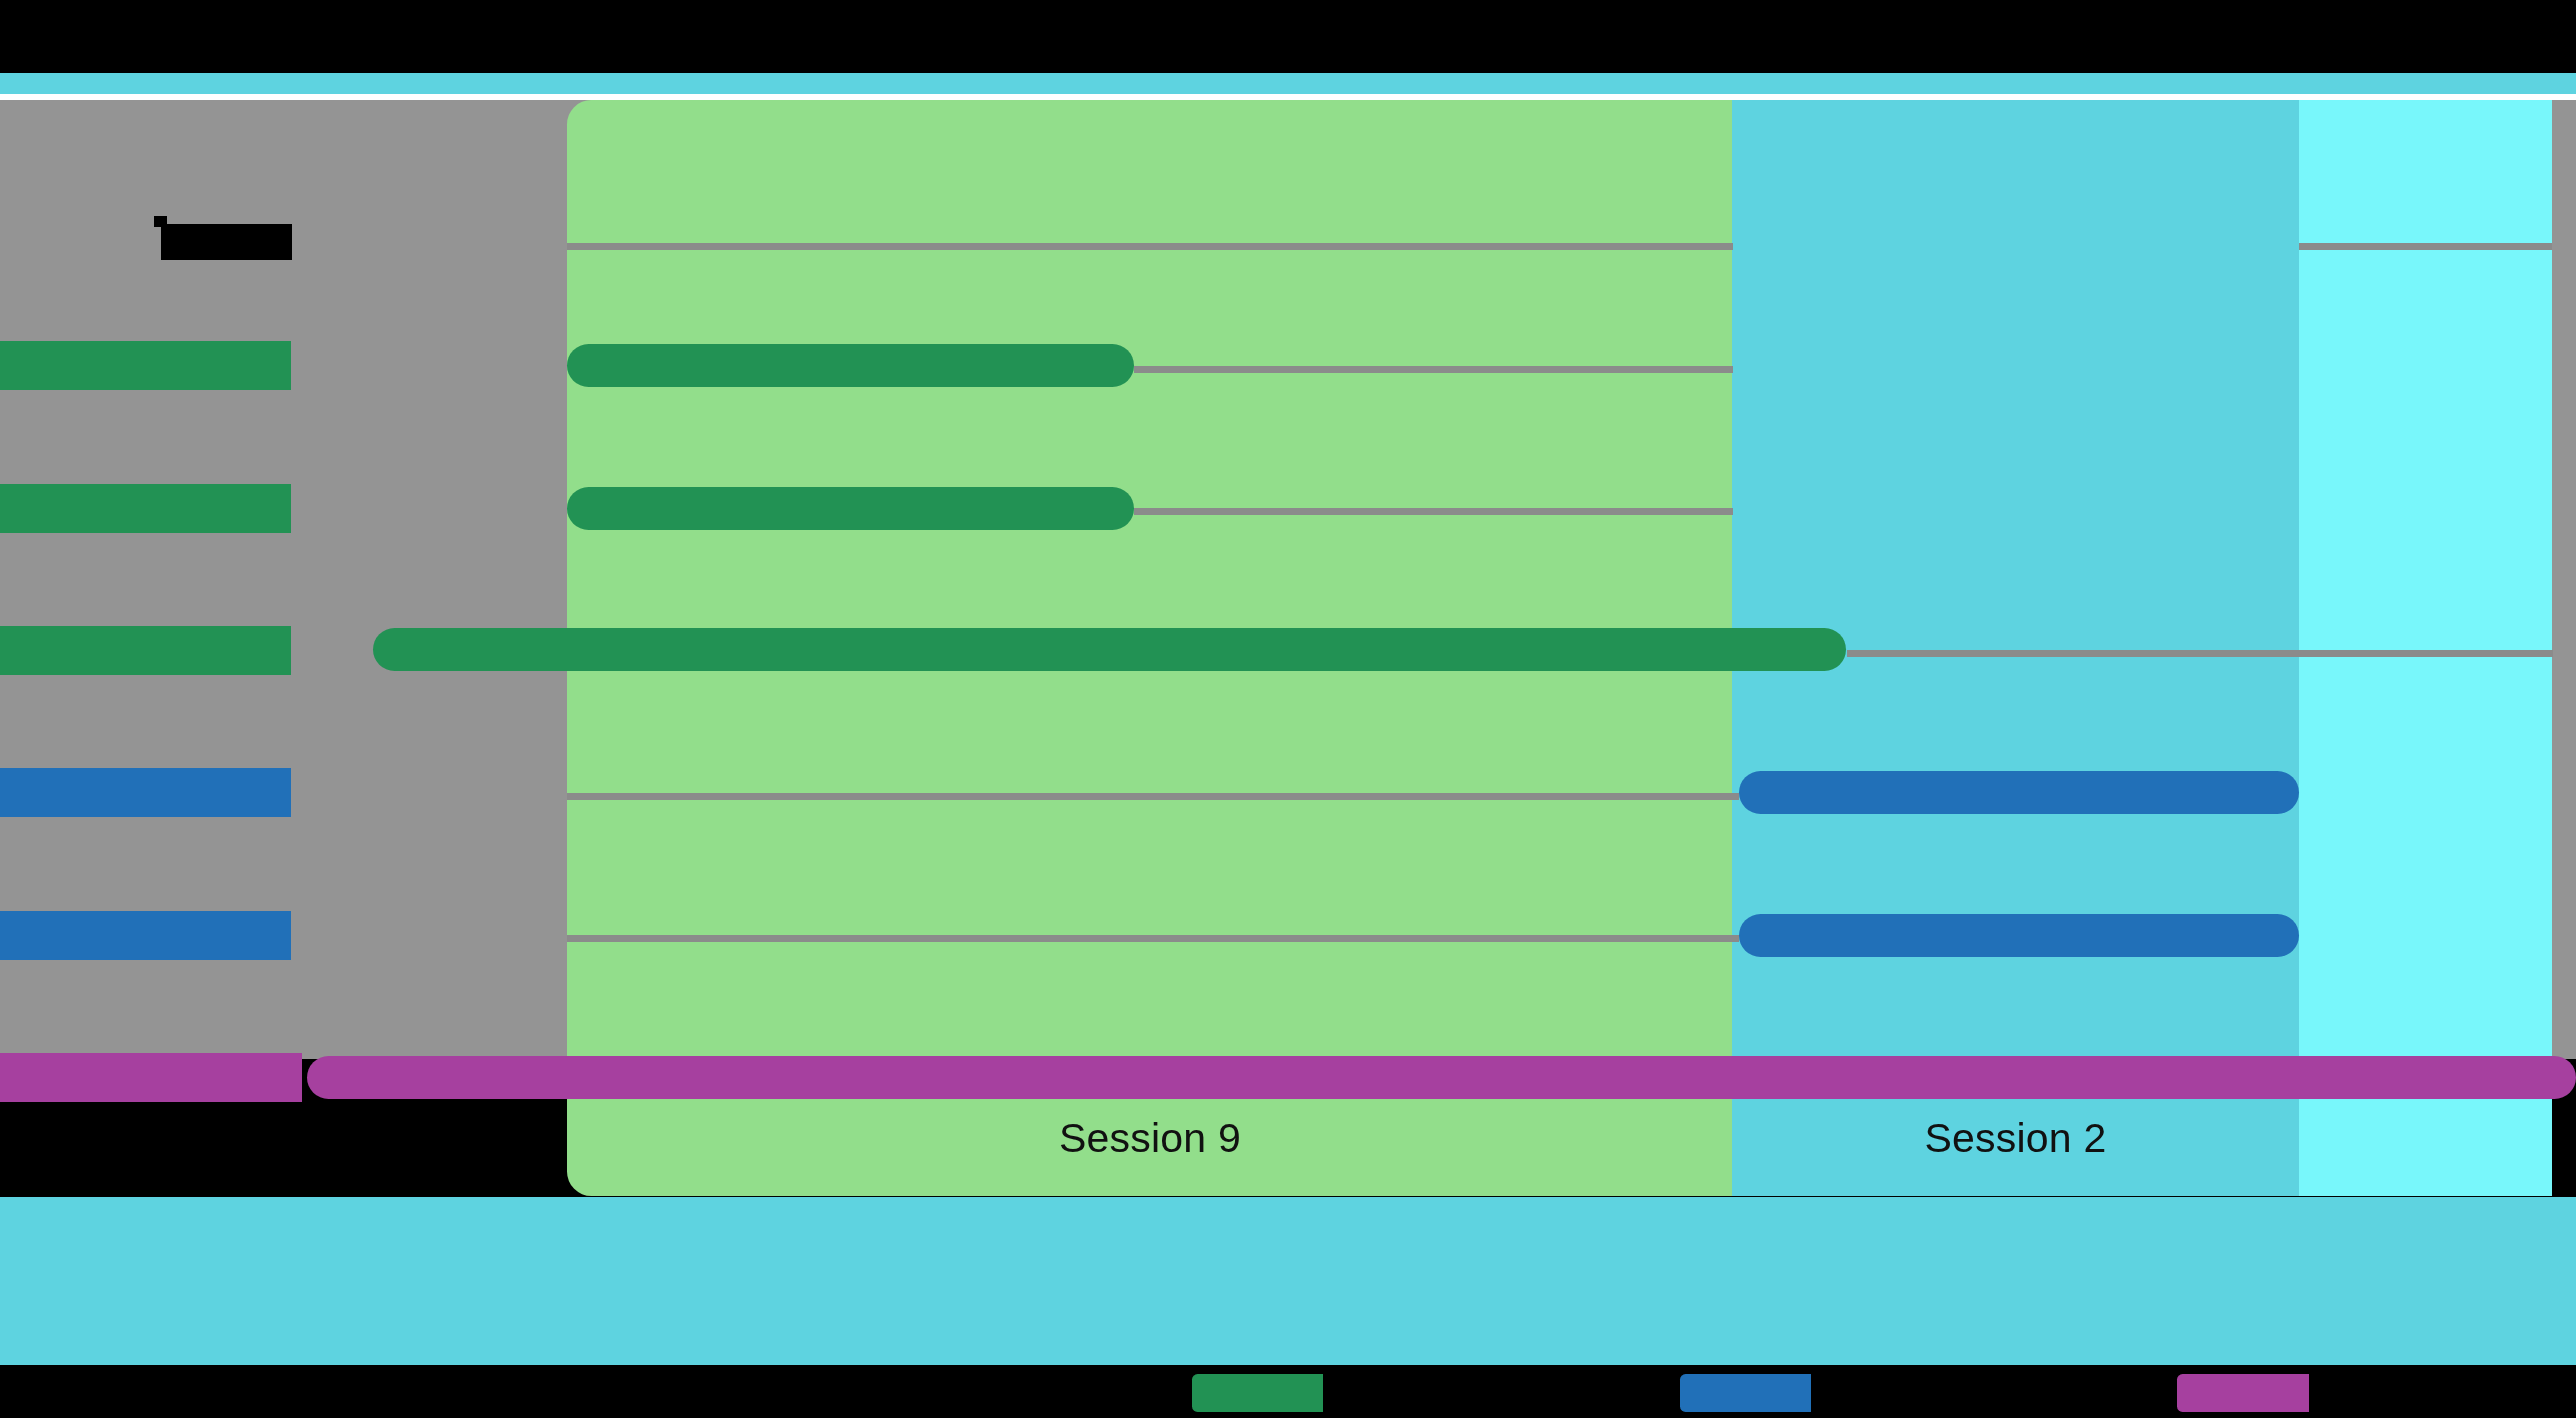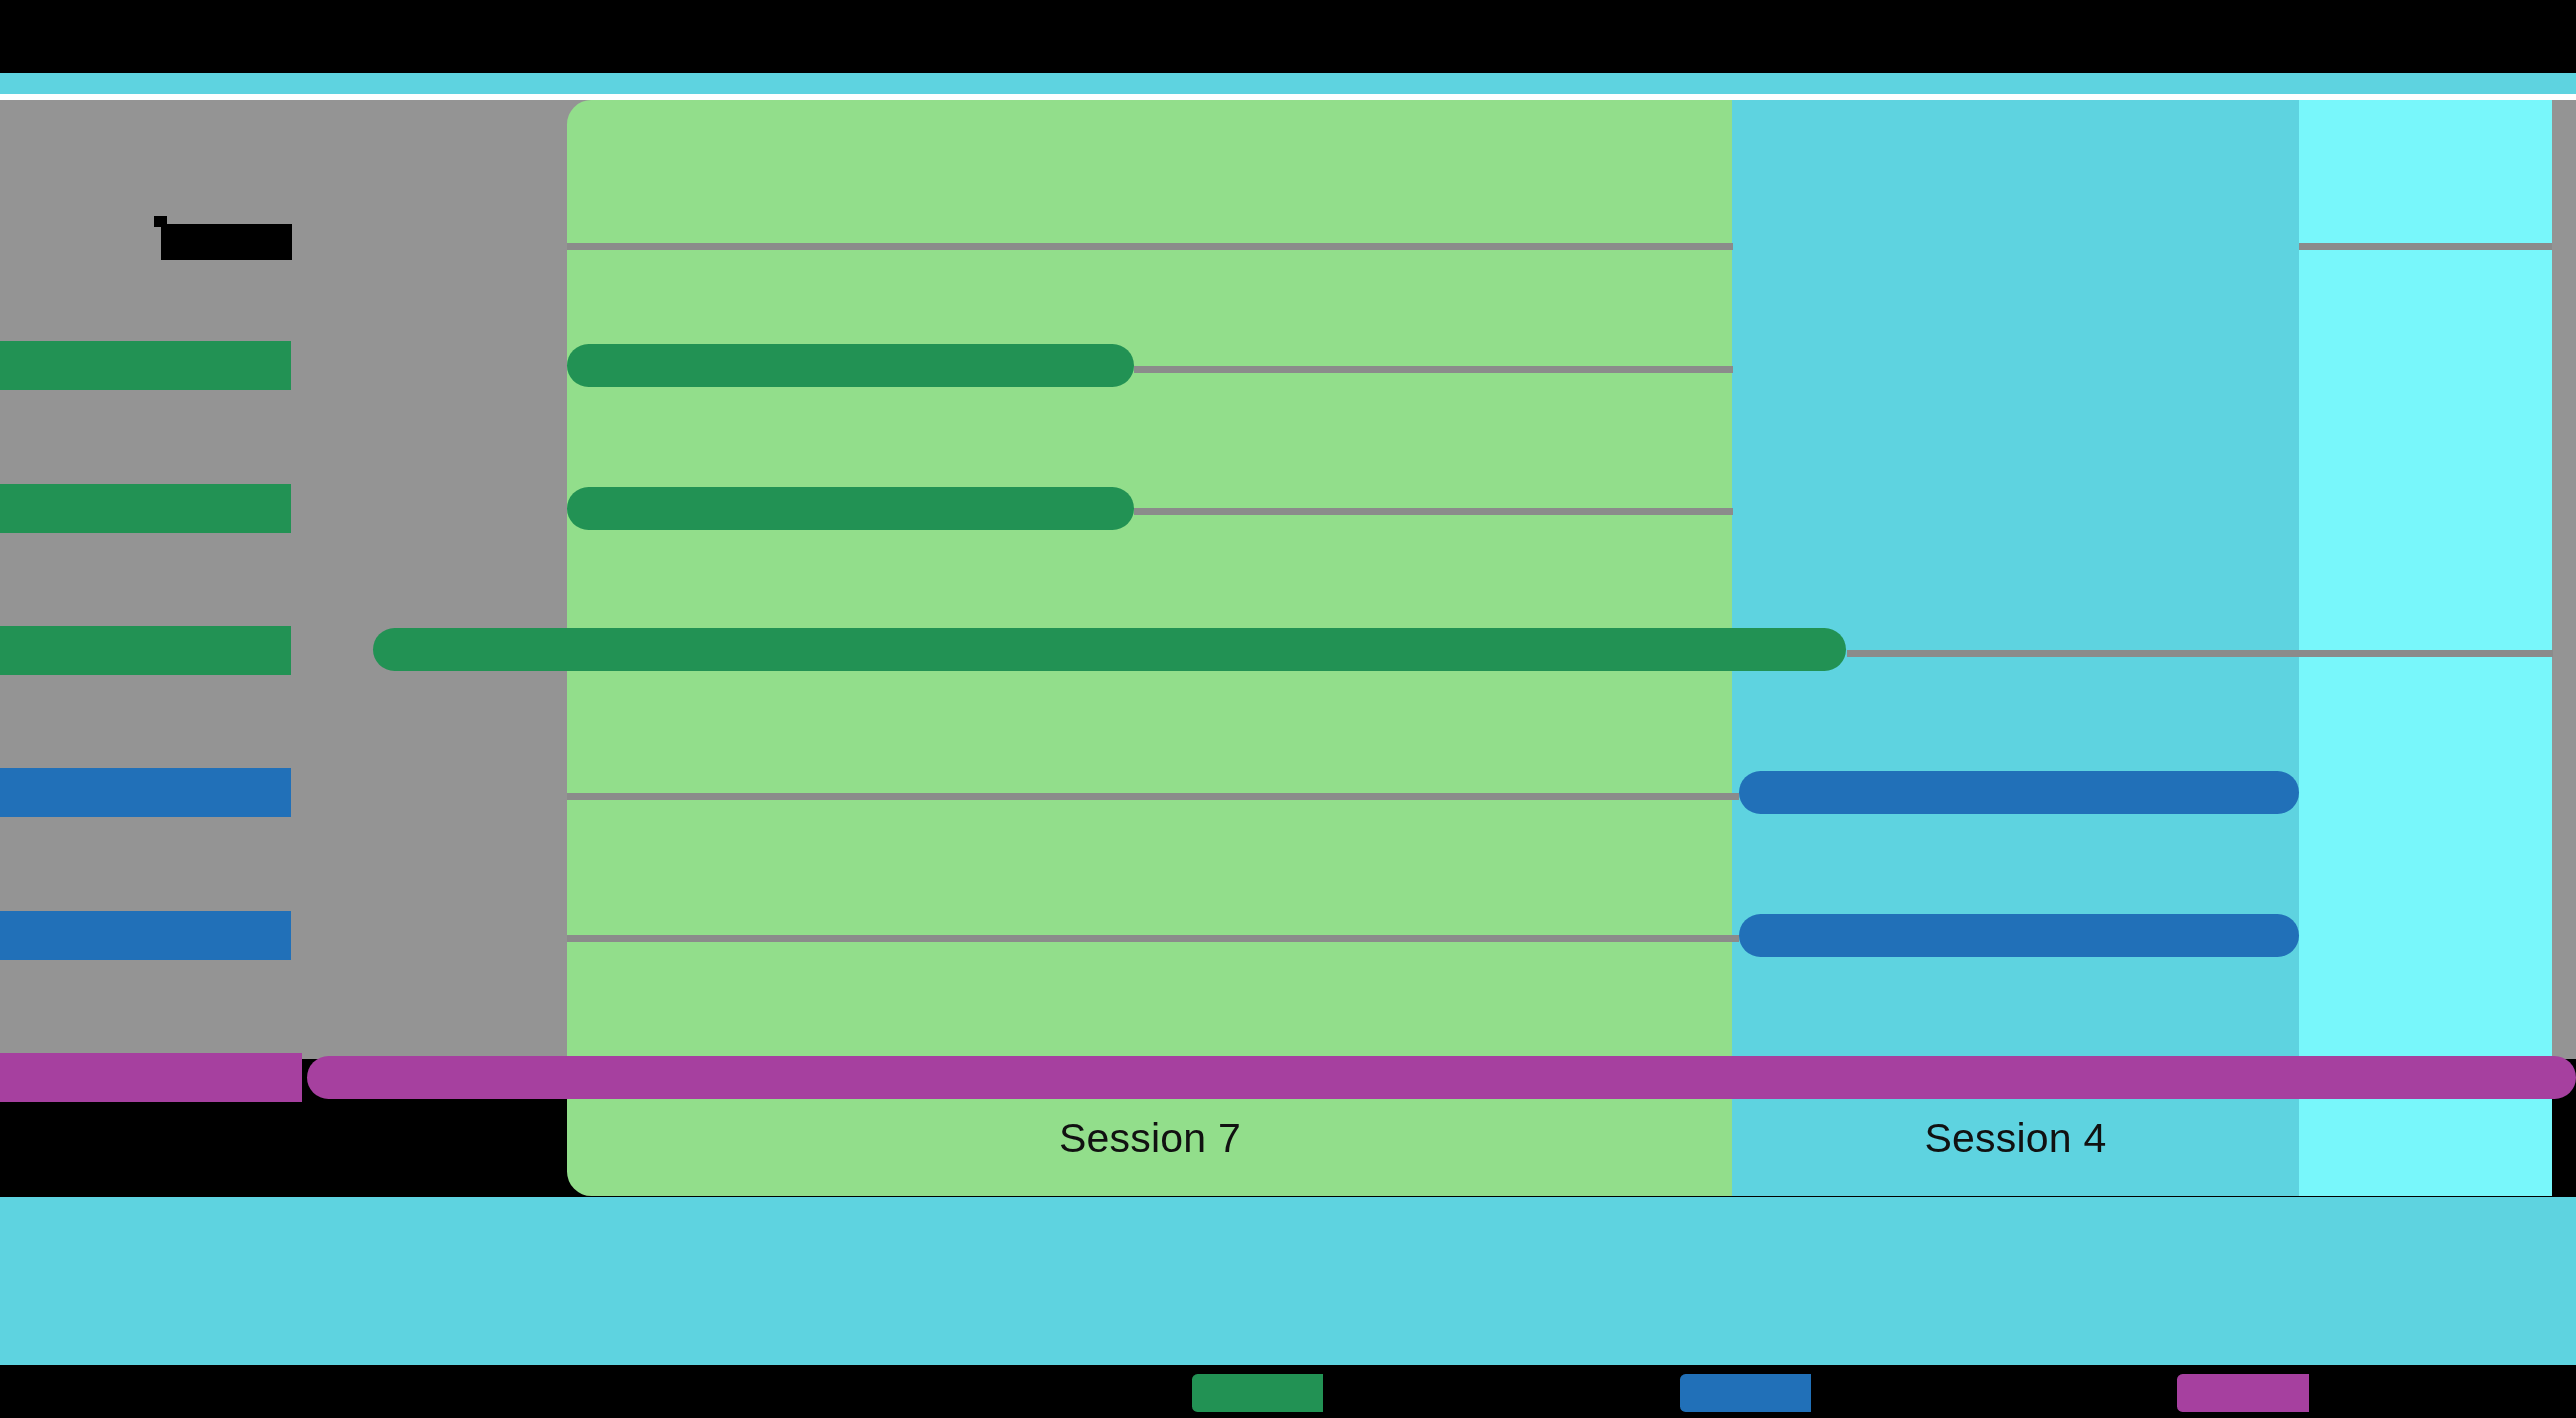--- a/index.html
+++ b/index.html
@@ -54,24 +54,24 @@
 
 <div id="root">
 
   <div class="top-strip"></div>
   <div class="top-strip2"></div>
 
   <div class="plot">
     <div class="gray-bg"></div>
     <div id="bands">
         <div class="band" style="left: 567px; width: 1166px; background: rgb(146, 222, 139); border-top-left-radius: 24.4px; border-bottom-left-radius: 24.4px;">
-          <div class="band-label">Session 7</div>
+          <div class="band-label">Session 9</div>
         </div>
         <div class="band" style="left: 1732px; width: 567px; background: rgb(94, 211, 224);">
-          <div class="band-label">Session 4</div>
+          <div class="band-label">Session 2</div>
         </div>
         <div class="band" style="left: 2299px; width: 253px; background: rgb(120, 247, 251); border-top-right-radius: 0px;"></div>
       </div>
     <div id="gridlines">
         <div class="rowline" style="left: 567px; width: 567px; top: 143px; background: rgb(139, 139, 139);"></div>
         <div class="rowline" style="left: 1134px; width: 599px; top: 143px; background: rgb(139, 139, 139);"></div>
         <div class="rowline" style="left: 2299px; width: 253px; top: 143px; background: rgb(139, 139, 139);"></div>
         <div class="rowline" style="left: 1134px; width: 599px; top: 266px; background: rgb(139, 139, 139);"></div>
         <div class="rowline" style="left: 1134px; width: 599px; top: 408px; background: rgb(139, 139, 139);"></div>
         <div class="rowline" style="left: 1847px; width: 706px; top: 550px; background: rgb(139, 139, 139);"></div>

